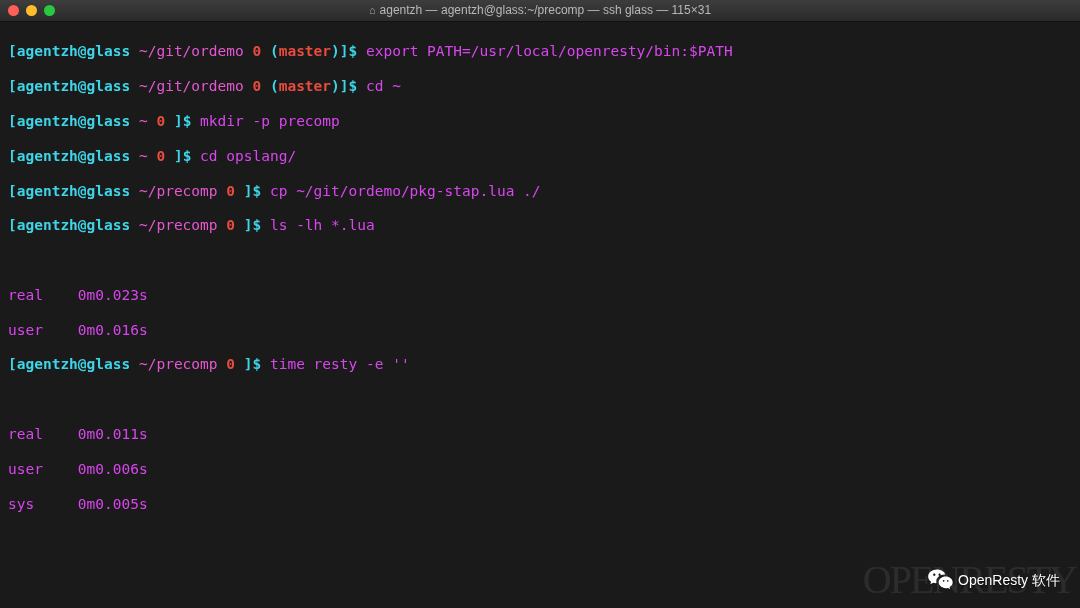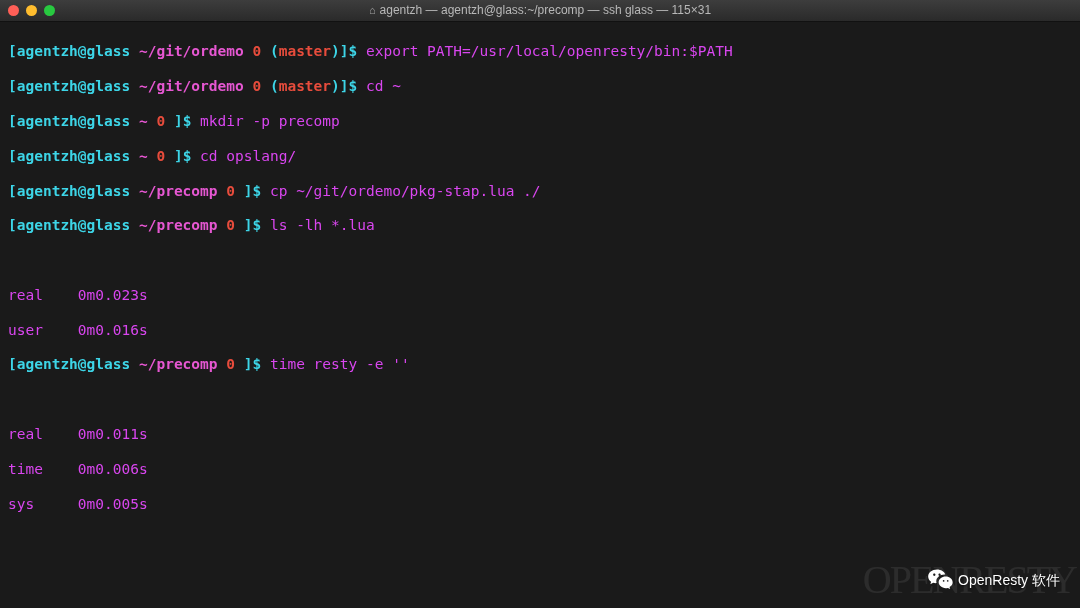--- a/index.html
+++ b/index.html
@@ -59,21 +59,21 @@
     }
     .terminal {
       flex: 1;
       padding: 4px 8px;
       white-space: pre;
       color: #e0e0e0;
       overflow: hidden;
     }
     .line { display: block; }
     .cyan { color: #3dd5e7; font-weight: bold; }
-    .magenta { color: #e657d2; font-weight: bold; }
+    .magenta { color: #e657d2; font-weight: normal; }
     .red { color: #e74c3c; font-weight: bold; }
     .white { color: #d946ef; }
     .watermark {
       position: absolute;
       bottom: 14px;
       right: 20px;
       display: flex;
       align-items: center;
       gap: 3px;
       color: #ffffff;
@@ -120,21 +120,21 @@
 <span class="line"><span class="cyan">[</span><span class="cyan">agentzh</span><span class="cyan">@</span><span class="cyan">glass</span><span> </span><span class="magenta">~</span><span> </span><span class="red">0</span><span> </span><span class="cyan">]</span><span class="cyan">$</span><span class="white"> mkdir -p precomp</span></span>
 <span class="line"><span class="cyan">[</span><span class="cyan">agentzh</span><span class="cyan">@</span><span class="cyan">glass</span><span> </span><span class="magenta">~</span><span> </span><span class="red">0</span><span> </span><span class="cyan">]</span><span class="cyan">$</span><span class="white"> cd opslang/</span></span>
 <span class="line"><span class="cyan">[</span><span class="cyan">agentzh</span><span class="cyan">@</span><span class="cyan">glass</span><span> </span><span class="magenta">~/precomp</span><span> </span><span class="red">0</span><span> </span><span class="cyan">]</span><span class="cyan">$</span><span class="white"> cp ~/git/ordemo/pkg-stap.lua ./</span></span>
 <span class="line"><span class="cyan">[</span><span class="cyan">agentzh</span><span class="cyan">@</span><span class="cyan">glass</span><span> </span><span class="magenta">~/precomp</span><span> </span><span class="red">0</span><span> </span><span class="cyan">]</span><span class="cyan">$</span><span class="white"> ls -lh *.lua</span></span>
 <span class="line"> </span>
 <span class="line white">real    0m0.023s</span>
 <span class="line white">user    0m0.016s</span>
 <span class="line"><span class="cyan">[</span><span class="cyan">agentzh</span><span class="cyan">@</span><span class="cyan">glass</span><span> </span><span class="magenta">~/precomp</span><span> </span><span class="red">0</span><span> </span><span class="cyan">]</span><span class="cyan">$</span><span class="white"> time resty -e ''</span></span>
 <span class="line"> </span>
 <span class="line white">real    0m0.011s</span>
-<span class="line white">time    0m0.006s</span>
+<span class="line white">user    0m0.006s</span>
 <span class="line white">sys     0m0.005s</span>
 
 
 
 
 
 
   </div>
 </div>
 

